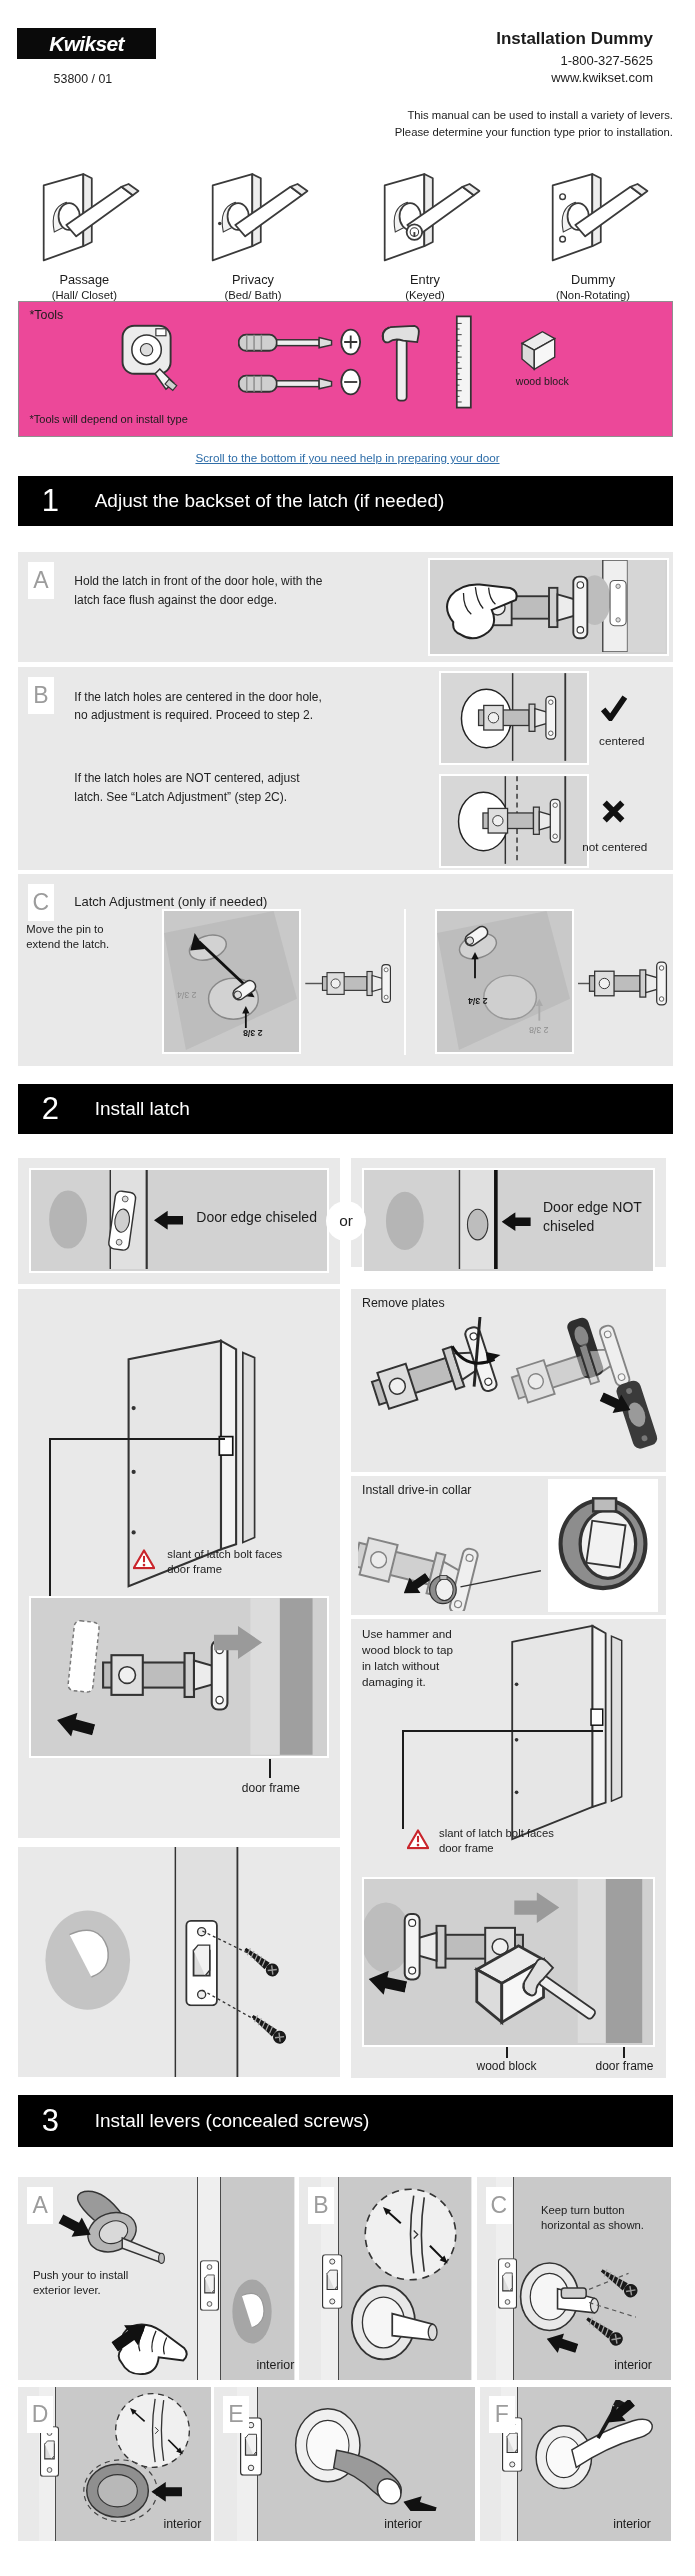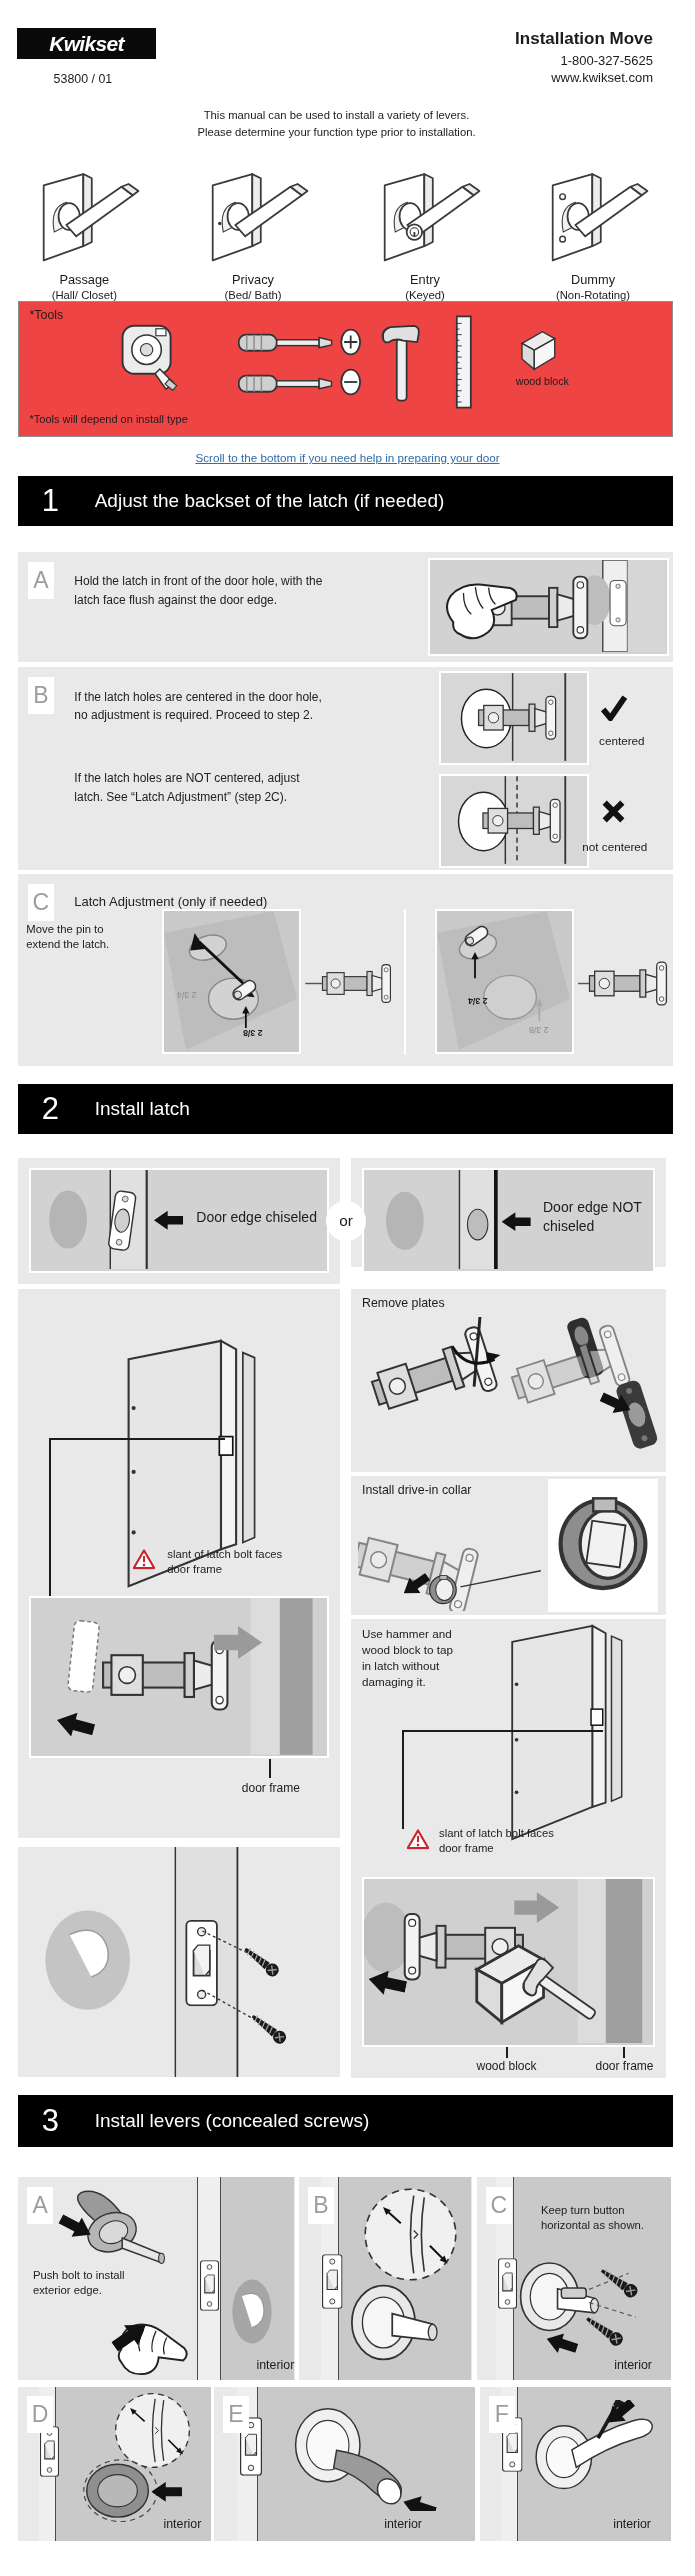--- a/index.html
+++ b/index.html
@@ -6,26 +6,26 @@
   .page{position:relative;width:695px;height:2576px;background:#fff;
         font-family:"Liberation Sans",sans-serif;color:#1c1c1c;overflow:hidden;}
   .abs{position:absolute;}
   .logo{position:absolute;left:17px;top:28px;width:139px;height:31px;background:#0a0a0a;
         color:#fff;display:flex;align-items:center;justify-content:center;
         font-style:italic;font-weight:bold;font-size:21px;letter-spacing:-0.7px;}
   .model{position:absolute;left:17.6px;top:72px;font-size:12.4px;padding-left:36px;}
   .hdr-right{position:absolute;right:42px;top:29px;text-align:right;}
   .hdr-title{font-size:17px;font-weight:600;margin-bottom:3.7px;}
   .hdr-line{font-size:13px;margin-top:2.2px;}
-  .intro{position:absolute;left:0;top:107px;width:673px;text-align:center;font-size:11.3px;line-height:1.5;}
+  .intro{position:absolute;left:0;top:107px;width:673px;text-align:right;font-size:11.3px;line-height:1.5;}
   .fn-block{position:absolute;top:167px;width:154px;text-align:center;}
   .fn-name{font-size:12.8px;margin-top:4.4px;}
   .fn-sub{font-size:11.3px;margin-top:1.5px;}
   .toolbox{position:absolute;left:18.3px;top:301px;width:655px;height:136px;
-           border:1.5px solid #8f8f8f;box-sizing:border-box;background:#ef4444;}
+           border:1.5px solid #8f8f8f;box-sizing:border-box;background:#ec4899;}
   .tools-title{position:absolute;left:10.2px;top:5.9px;font-size:12.4px;}
   .tools-note{position:absolute;left:10.2px;top:111px;font-size:11px;}
   .wood-label{position:absolute;left:468px;top:73px;width:110px;text-align:center;font-size:10.6px;}
   .help-link{position:absolute;left:0;top:451px;width:695px;text-align:center;}
   .help-link span{font-size:11.7px;text-decoration:underline;cursor:pointer;}
   .bar{position:absolute;left:18.3px;width:655px;height:50px;background:#000;color:#fff;
        display:flex;align-items:center;}
   .bar .num{font-size:31px;margin-left:23.4px;width:53px;font-weight:400;}
   .bar .t{font-size:19px;}
   .panel{position:absolute;background:#e9e9e9;}
@@ -164,21 +164,21 @@
   </defs>
 </svg>
 
 <div class="page">
 
   <div class="logo">
     <span>Kwikset</span>
   </div>
   <div class="model">53800 / 01</div>
   <div class="hdr-right">
-    <div class="hdr-title">Installation Move</div>
+    <div class="hdr-title">Installation Dummy</div>
     <div class="hdr-line">1-800-327-5625</div>
     <div class="hdr-line">www.kwikset.com</div>
   </div>
   <div class="intro">
     <div>This manual can be used to install a variety of levers.</div>
     <div>Please determine your function type prior to installation.</div>
   </div>
 
   <div class="fn-block" style="left:7.3px;">
     <svg width="124" height="99" viewBox="0 0 170 140">
@@ -573,21 +573,21 @@
     <svg class="abs" style="left:34px;top:13px;" width="139" height="80" viewBox="0 0 190 110">
       <path d="M58,42 Q20,8 44,2 Q70,-2 96,34" fill="#9a9a9a" stroke="#333" stroke-width="2"></path>
       <ellipse cx="82" cy="58" rx="34" ry="26" fill="#b5b5b5" stroke="#333" stroke-width="2" transform="rotate(-20 82 58)"></ellipse>
       <ellipse cx="84" cy="58" rx="20" ry="15" fill="#d9d9d9" stroke="#333" stroke-width="1.5" transform="rotate(-20 84 58)"></ellipse>
       <polygon points="96,66 150,88 150,100 96,80" fill="#e6e6e6" stroke="#333" stroke-width="2"></polygon>
       <ellipse cx="150" cy="94" rx="4" ry="7" fill="#bbb" stroke="#333" stroke-width="1.5"></ellipse>
       <g transform="translate(18,26) rotate(28)">
           <use href="#sym-arrow" width="48" height="30" transform="scale(-1,1) translate(-48,0)"></use>
         </g>
     </svg>
-    <div class="btext small" style="left:14.6px;top:91px;width:128px;">Push bolt to install exterior edge.</div>
+    <div class="btext small" style="left:14.6px;top:91px;width:128px;">Push your to install exterior lever.</div>
     <svg class="abs" style="left:88px;top:123px;" width="95" height="77" viewBox="0 0 130 105">
       <g transform="translate(26,18) rotate(18)">
           <use href="#sym-hand" width="104" height="84"></use>
         </g>
       <g transform="translate(2,50) rotate(-35)">
           <use href="#sym-arrow" width="52" height="34" transform="scale(-1,1) translate(-52,0)"></use>
         </g>
     </svg>
     <div class="interior" style="left:203px;top:181px;width:73px;">interior</div>
   </div>

